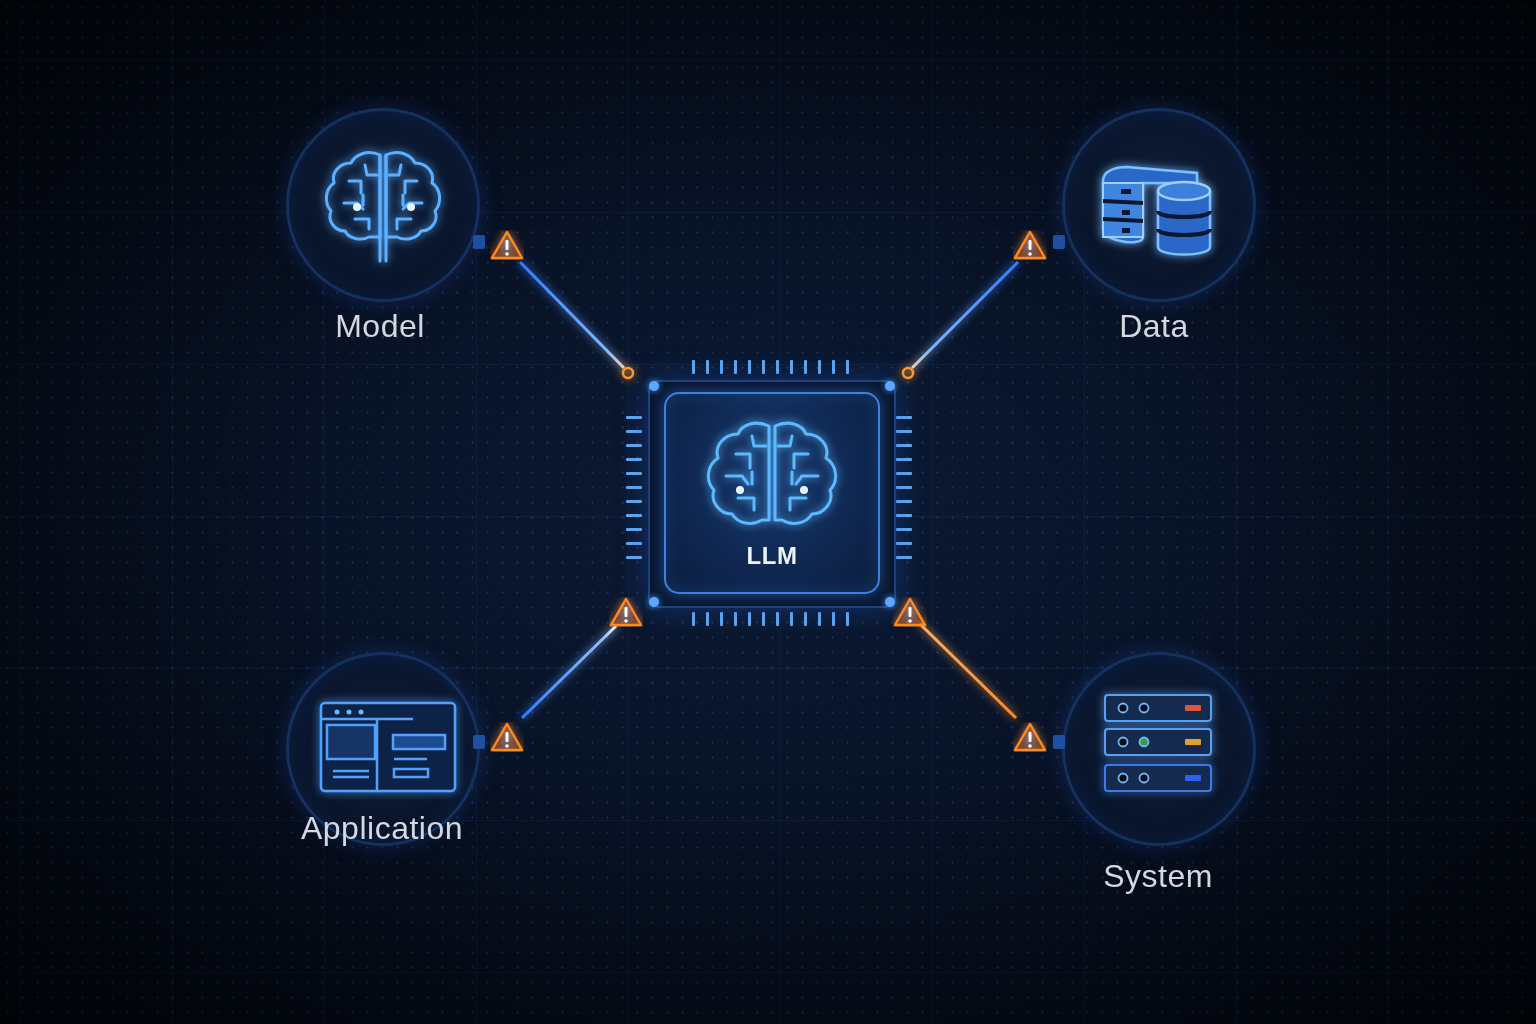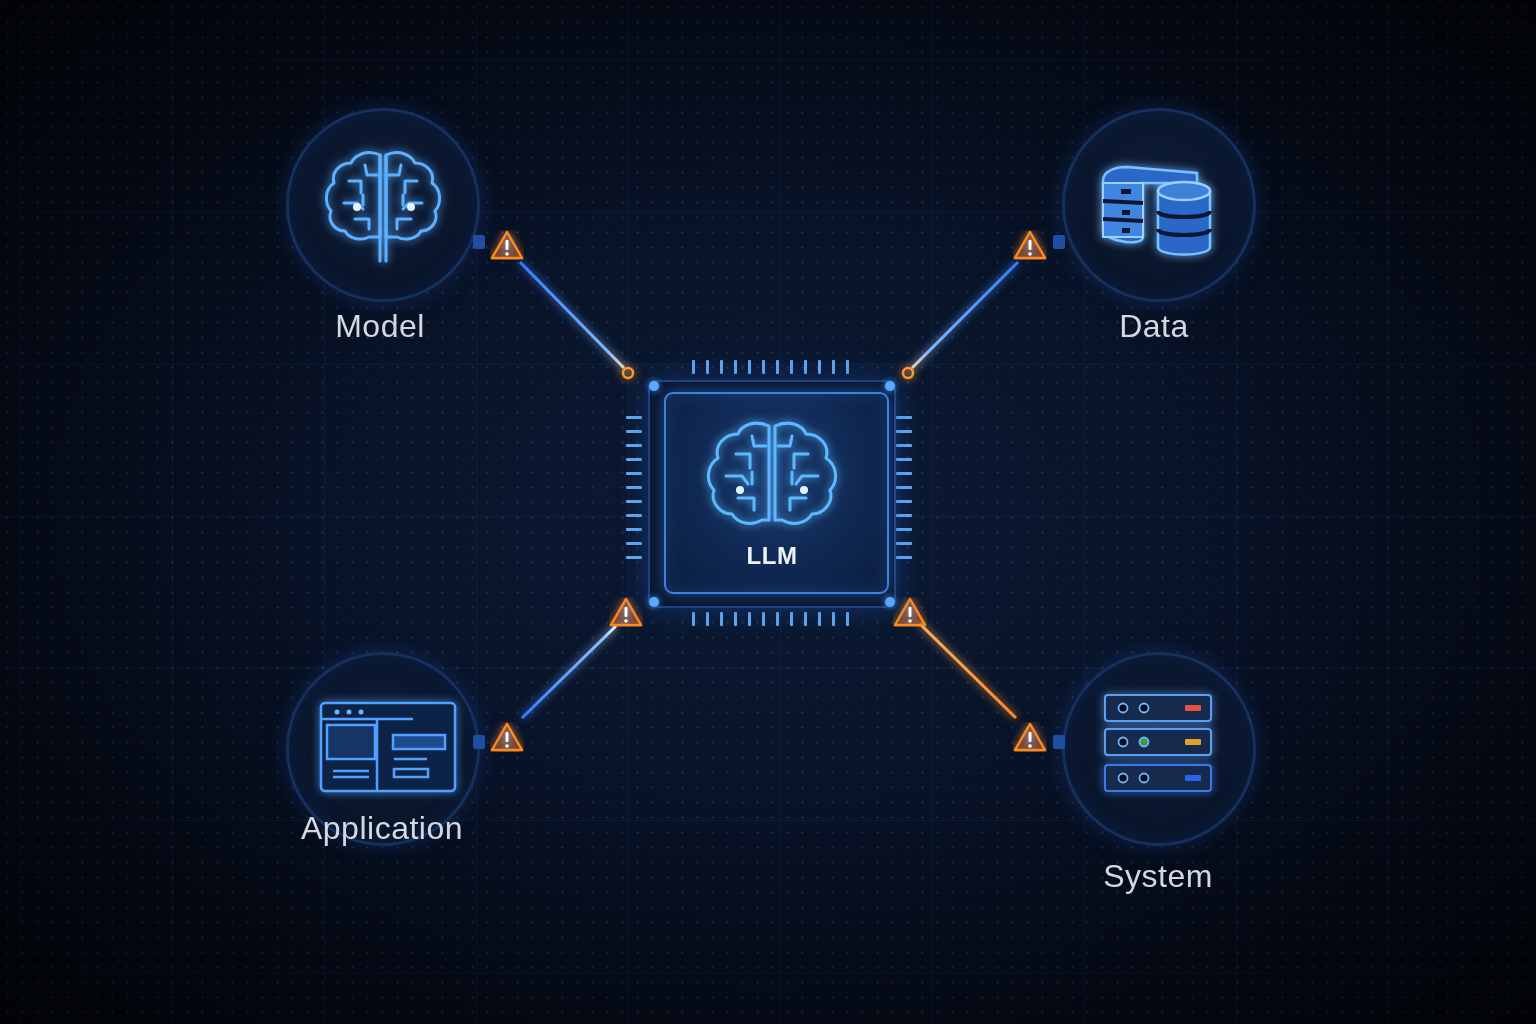--- a/index.html
+++ b/index.html
@@ -18,23 +18,23 @@
   .node{position:absolute;width:188px;height:188px;border-radius:50%;
     background:radial-gradient(circle at 50% 45%, #0e1d3a 0%, #091428 70%, #07101f 100%);
     border:3px solid #16305e;box-shadow:0 0 22px rgba(40,100,220,0.25), inset 0 0 20px rgba(20,60,140,0.3);}
   .node .tab{position:absolute;width:12px;height:14px;background:#1f4fa0;border-radius:2px;}
   .node-label{position:absolute;color:#d4d8e0;font-family:"Liberation Sans", sans-serif;font-size:32px;text-align:center;width:300px;letter-spacing:0.5px;}
   .icon{position:absolute;left:0;top:0;width:188px;height:188px;}
   .warn{position:absolute;width:34px;height:30px;}
   .chip-wrap{position:absolute;left:620px;top:350px;width:300px;height:290px;}
   .chip{position:absolute;left:28px;top:30px;width:244px;height:224px;background:#0a1730;
     border:2px solid #1d4282;border-radius:10px;box-shadow:0 0 30px rgba(40,110,230,0.35);}
-  .chip-inner{position:absolute;left:14px;top:10px;width:212px;height:198px;border-radius:9px;
+  .chip-inner{position:absolute;left:14px;top:10px;width:212px;height:198px;border-radius:15px;
     border:2px solid #3a83e0;background:radial-gradient(ellipse at 50% 40%, #17396e 0%, #0f2750 60%, #0b1d3d 100%);
-    box-shadow:0 0 14px rgba(60,140,255,0.45), inset 0 0 18px rgba(60,140,255,0.2);padding-left:9px;}
+    box-shadow:0 0 14px rgba(60,140,255,0.45), inset 0 0 18px rgba(60,140,255,0.2);}
   .chip-dot{position:absolute;width:10px;height:10px;border-radius:50%;background:#5aa8ff;box-shadow:0 0 6px #4aa0ff;}
   .chip-label{position:absolute;left:0;width:212px;top:148px;text-align:center;color:#eef2f8;font-family:"Liberation Sans", sans-serif;font-weight:bold;font-size:24px;letter-spacing:0.5px;}
   .pin-h{position:absolute;width:3px;height:14px;background:#5fa8f0;border-radius:1px;}
   .pin-v{position:absolute;width:16px;height:3px;background:#5fa8f0;border-radius:1px;}
 </style>
 </head>
 <body>
 
 <div class="grid"></div>
 <div class="vignette"></div>

